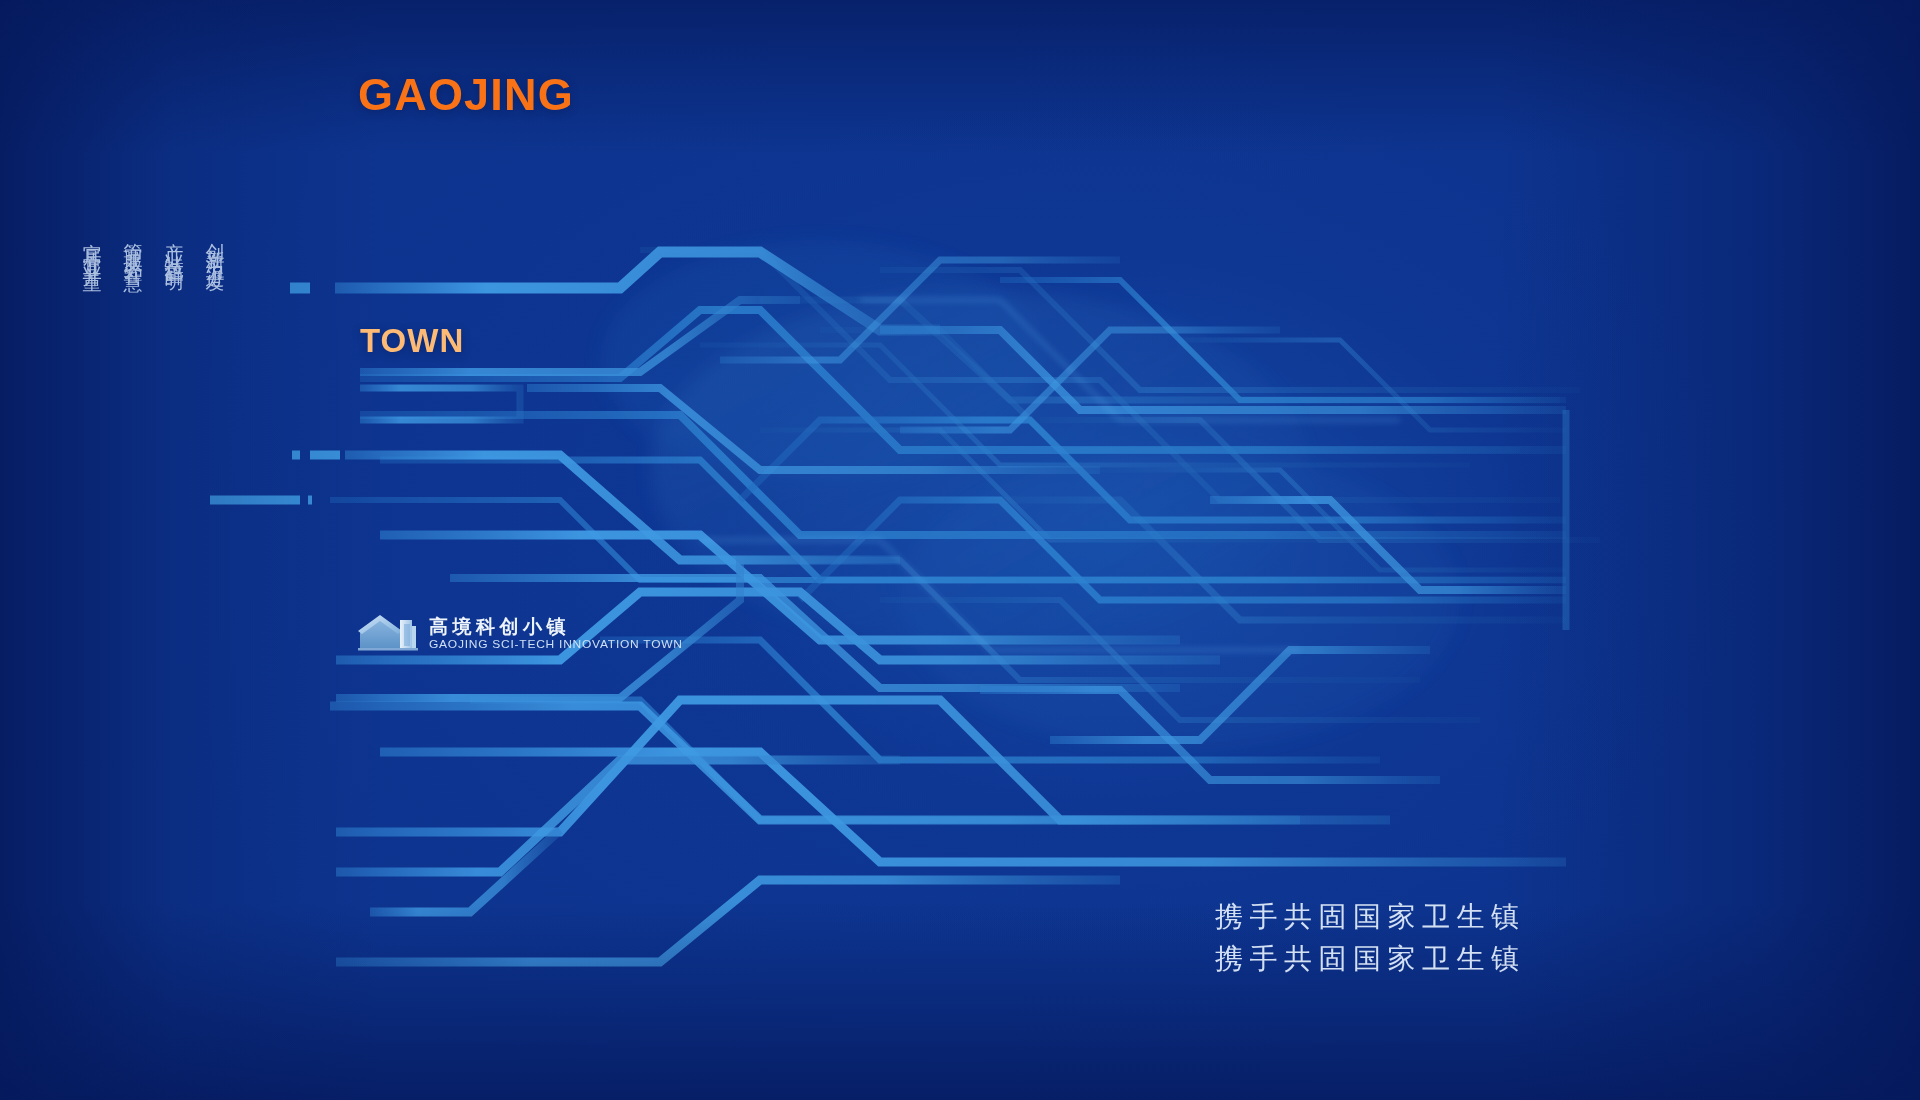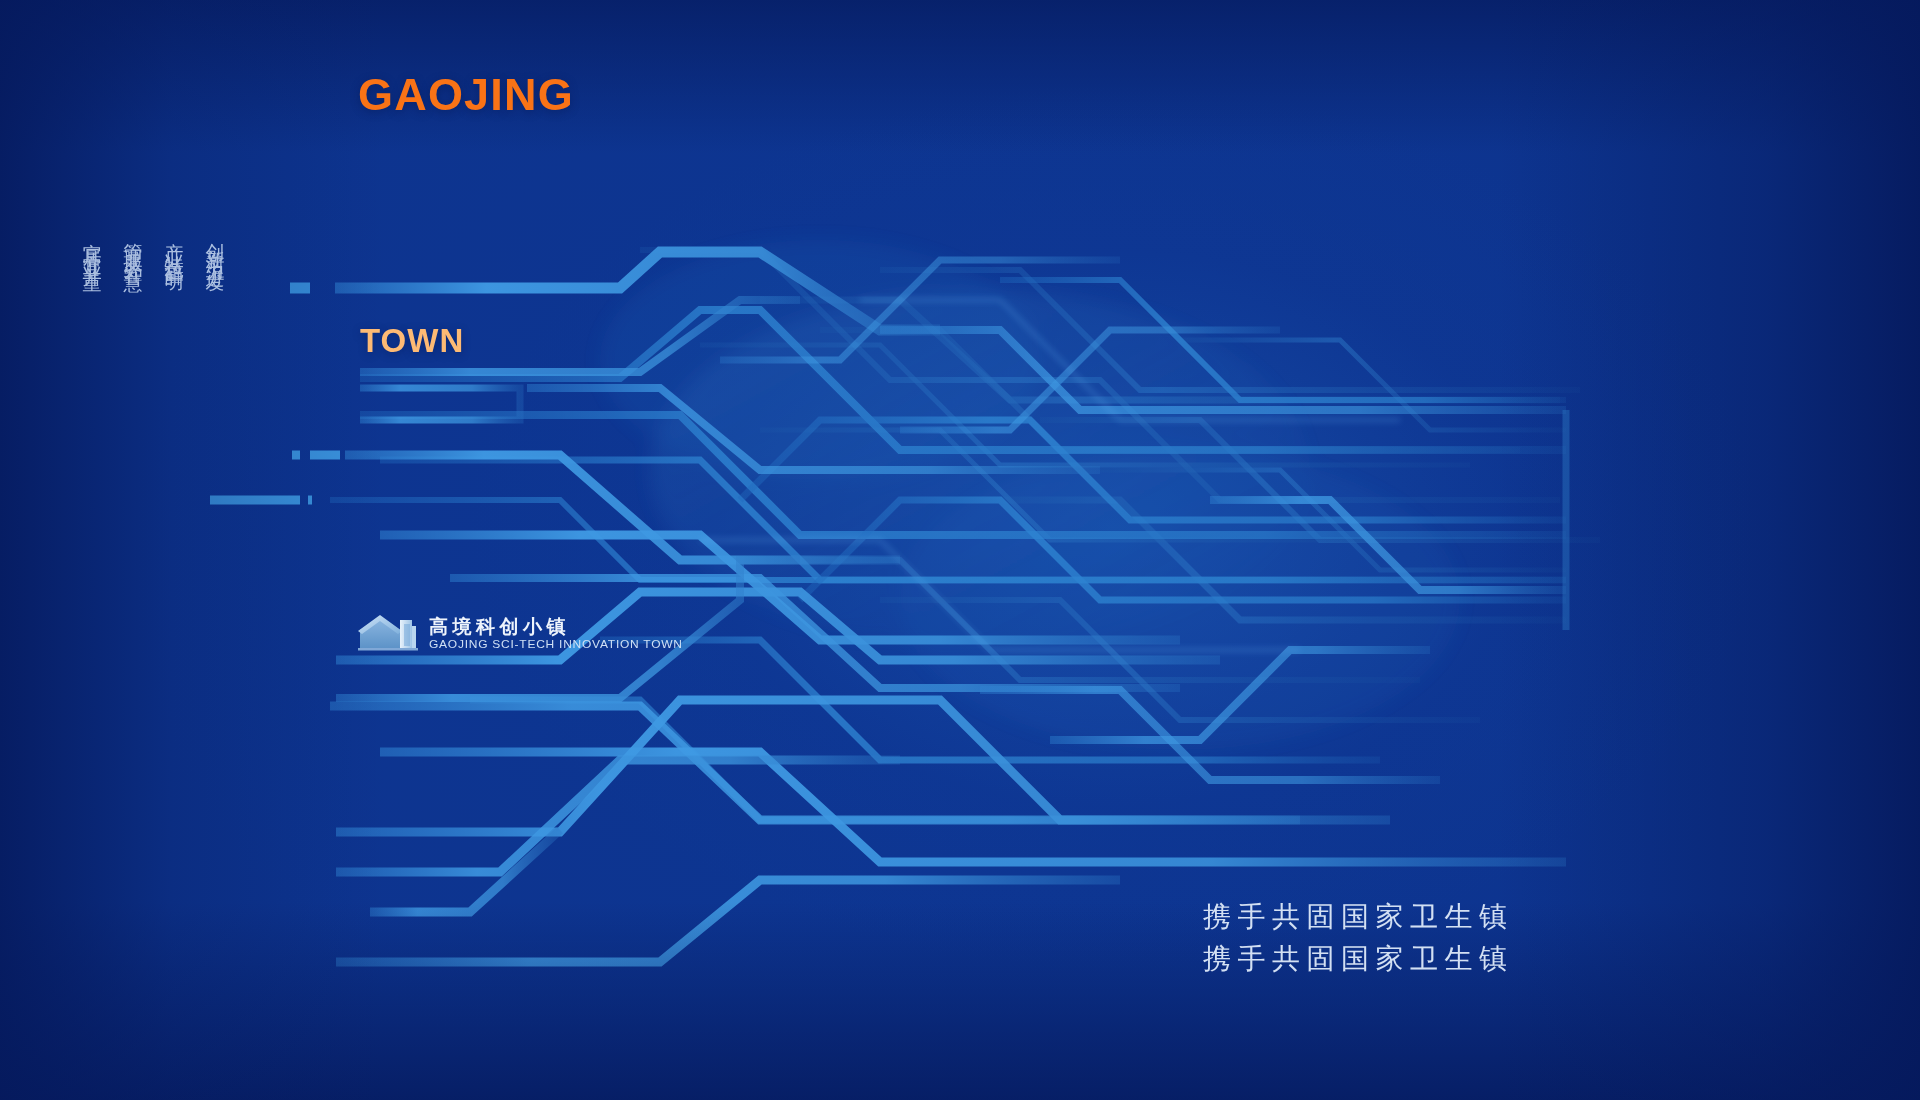--- a/index.html
+++ b/index.html
@@ -133,20 +133,21 @@
     flex-direction:column;
     gap:5px;
   }
   .b-line{
     color:#d3e0f3;
     font-size:28px;
     letter-spacing:6.5px;
     line-height:37px;
     font-family:"DejaVu Sans","Liberation Sans",sans-serif;
     white-space:nowrap;
+    margin-left:12px;
   }
 </style>
 </head>
 <body>
 
 <div id="stage">
 
   <svg id="circuit" viewBox="0 0 1920 1100" preserveAspectRatio="none">
     <defs>
       <linearGradient id="gBright" x1="0" y1="0" x2="1" y2="0">

